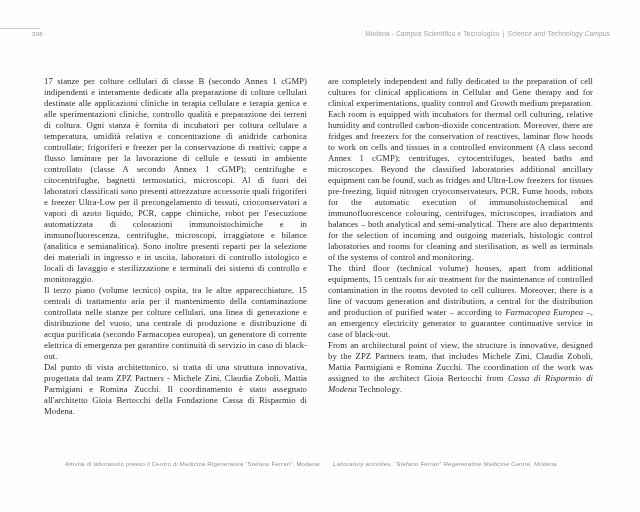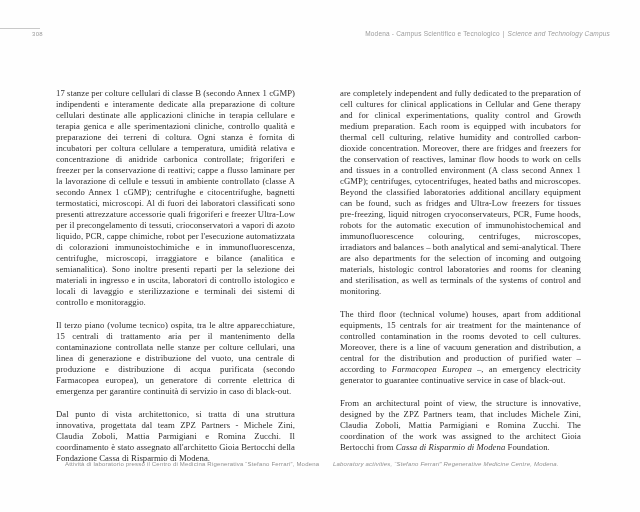--- a/index.html
+++ b/index.html
@@ -54,21 +54,21 @@
   .col {
     position: absolute;
     top: 76px;
     text-align: justify;
     font-family: "Liberation Serif", serif;
     font-size: 8.7px;
     line-height: 11px;
     color: #2e2e2e;
     letter-spacing: 0.05px;
   }
-  .col p { margin: 12px; }
+  .col p { margin: 0; }
   .col-left  { left: 44px;  width: 263px; }
   .col-right { left: 328px; width: 265px; }
   
   .caption {
     position: absolute;
     top: 461px;
     font-family: "Liberation Sans", sans-serif;
     font-size: 6px;
     line-height: 7px;
     color: #8f8f8f;
@@ -92,20 +92,20 @@
 
   <section class="col col-left">
       <p><span>17 stanze per colture cellulari di classe B (secondo Annex 1 cGMP) indipendenti e interamente dedicate alla preparazione di colture cellulari destinate alle applicazioni cliniche in terapia cellulare e terapia genica e alle sperimentazioni cliniche, controllo qualità e preparazione dei terreni di coltura. Ogni stanza è fornita di incubatori per coltura cellulare a temperatura, umidità relativa e concentrazione di anidride carbonica controllate; frigoriferi e freezer per la conservazione di reattivi; cappe a flusso laminare per la lavorazione di cellule e tessuti in ambiente controllato (classe A secondo Annex 1 cGMP); centrifughe e citocentrifughe, bagnetti termostatici, microscopi. Al di fuori dei laboratori classificati sono presenti attrezzature accessorie quali frigoriferi e freezer Ultra-Low per il precongelamento di tessuti, crioconservatori a vapori di azoto liquido, PCR, cappe chimiche, robot per l'esecuzione automatizzata di colorazioni immunoistochimiche e in immunofluorescenza, centrifughe, microscopi, irraggiatore e bilance (analitica e semianalitica). Sono inoltre presenti reparti per la selezione dei materiali in ingresso e in uscita, laboratori di controllo istologico e locali di lavaggio e sterilizzazione e terminali dei sistemi di controllo e monitoraggio.</span></p>
       <p><span>Il terzo piano (volume tecnico) ospita, tra le altre apparecchiature, 15 centrali di trattamento aria per il mantenimento della contaminazione controllata nelle stanze per colture cellulari, una linea di generazione e distribuzione del vuoto, una centrale di produzione e distribuzione di acqua purificata (secondo Farmacopea europea), un generatore di corrente elettrica di emergenza per garantire continuità di servizio in caso di black-out.</span></p>
       <p><span>Dal punto di vista architettonico, si tratta di una struttura innovativa, progettata dal team ZPZ Partners - Michele Zini, Claudia Zoboli, Mattia Parmigiani e Romina Zucchi. Il coordinamento è stato assegnato all'architetto Gioia Bertocchi della Fondazione Cassa di Risparmio di Modena.</span></p>
     </section>
 
   <section class="col col-right">
       <p><span>are completely independent and fully dedicated to the preparation of cell cultures for clinical applications in Cellular and Gene therapy and for clinical experimentations, quality control and Growth medium preparation. Each room is equipped with incubators for thermal cell culturing, relative humidity and controlled carbon-dioxide concentration. Moreover, there are fridges and freezers for the conservation of reactives, laminar flow hoods to work on cells and tissues in a controlled environment (A class second Annex 1 cGMP); centrifuges, cytocentrifuges, heated baths and microscopes. Beyond the classified laboratories additional ancillary equipment can be found, such as fridges and Ultra-Low freezers for tissues pre-freezing, liquid nitrogen cryoconservateurs, PCR, Fume hoods, robots for the automatic execution of immunohistochemical and immunofluorescence colouring, centrifuges, microscopes, irradiators and balances – both analytical and semi-analytical. There are also departments for the selection of incoming and outgoing materials, histologic control laboratories and rooms for cleaning and sterilisation, as well as terminals of the systems of control and monitoring.</span></p>
       <p><span>The third floor (technical volume) houses, apart from additional equipments, 15 centrals for air treatment for the maintenance of controlled contamination in the rooms devoted to cell cultures. Moreover, there is a line of vacuum generation and distribution, a central for the distribution and production of purified water – according to </span><span style="font-style: italic;">Farmacopea Europea</span><span> –, an emergency electricity generator to guarantee continuative service in case of black-out.</span></p>
-      <p><span>From an architectural point of view, the structure is innovative, designed by the ZPZ Partners team, that includes Michele Zini, Claudia Zoboli, Mattia Parmigiani e Romina Zucchi. The coordination of the work was assigned to the architect Gioia Bertocchi from </span><span style="font-style: italic;">Cassa di Risparmio di Modena</span><span> Foundation.</span></p>
+      <p><span>From an architectural point of view, the structure is innovative, designed by the ZPZ Partners team, that includes Michele Zini, Claudia Zoboli, Mattia Parmigiani e Romina Zucchi. The coordination of the work was assigned to the architect Gioia Bertocchi from </span><span style="font-style: italic;">Cassa di Risparmio di Modena</span><span> Technology.</span></p>
     </section>
 
   <div class="caption caption-left">Attività di laboratorio presso il Centro di Medicina Rigenerativa “Stefano Ferrari”, Modena</div>
 
   <div class="caption caption-right">Laboratory activities, “Stefano Ferrari” Regenerative Medicine Centre, Modena.</div>
 
 </div>
 
 </body></html>

